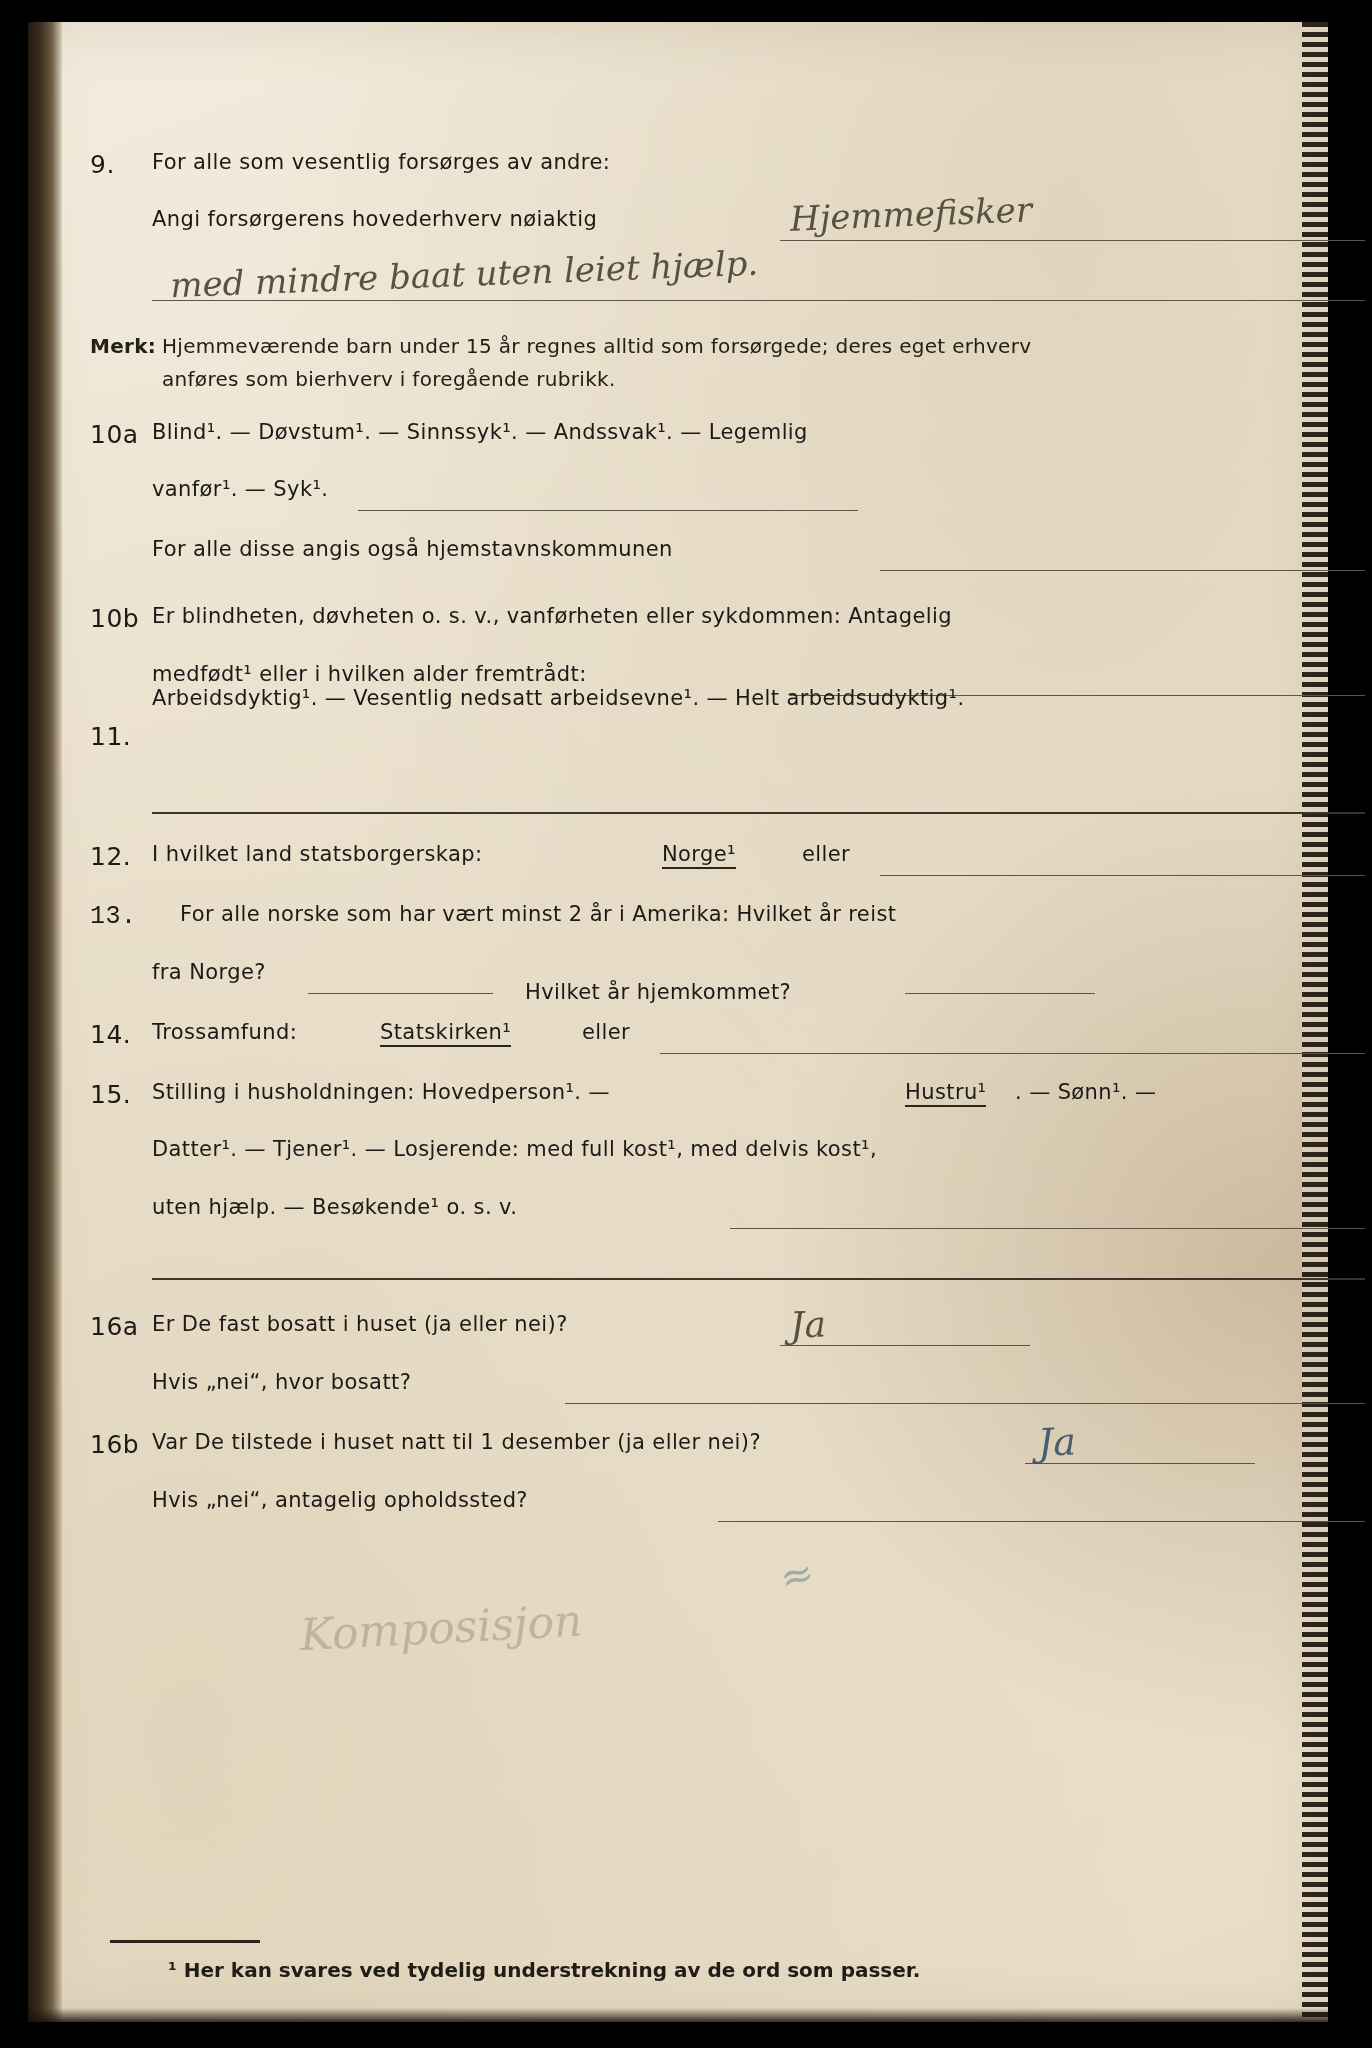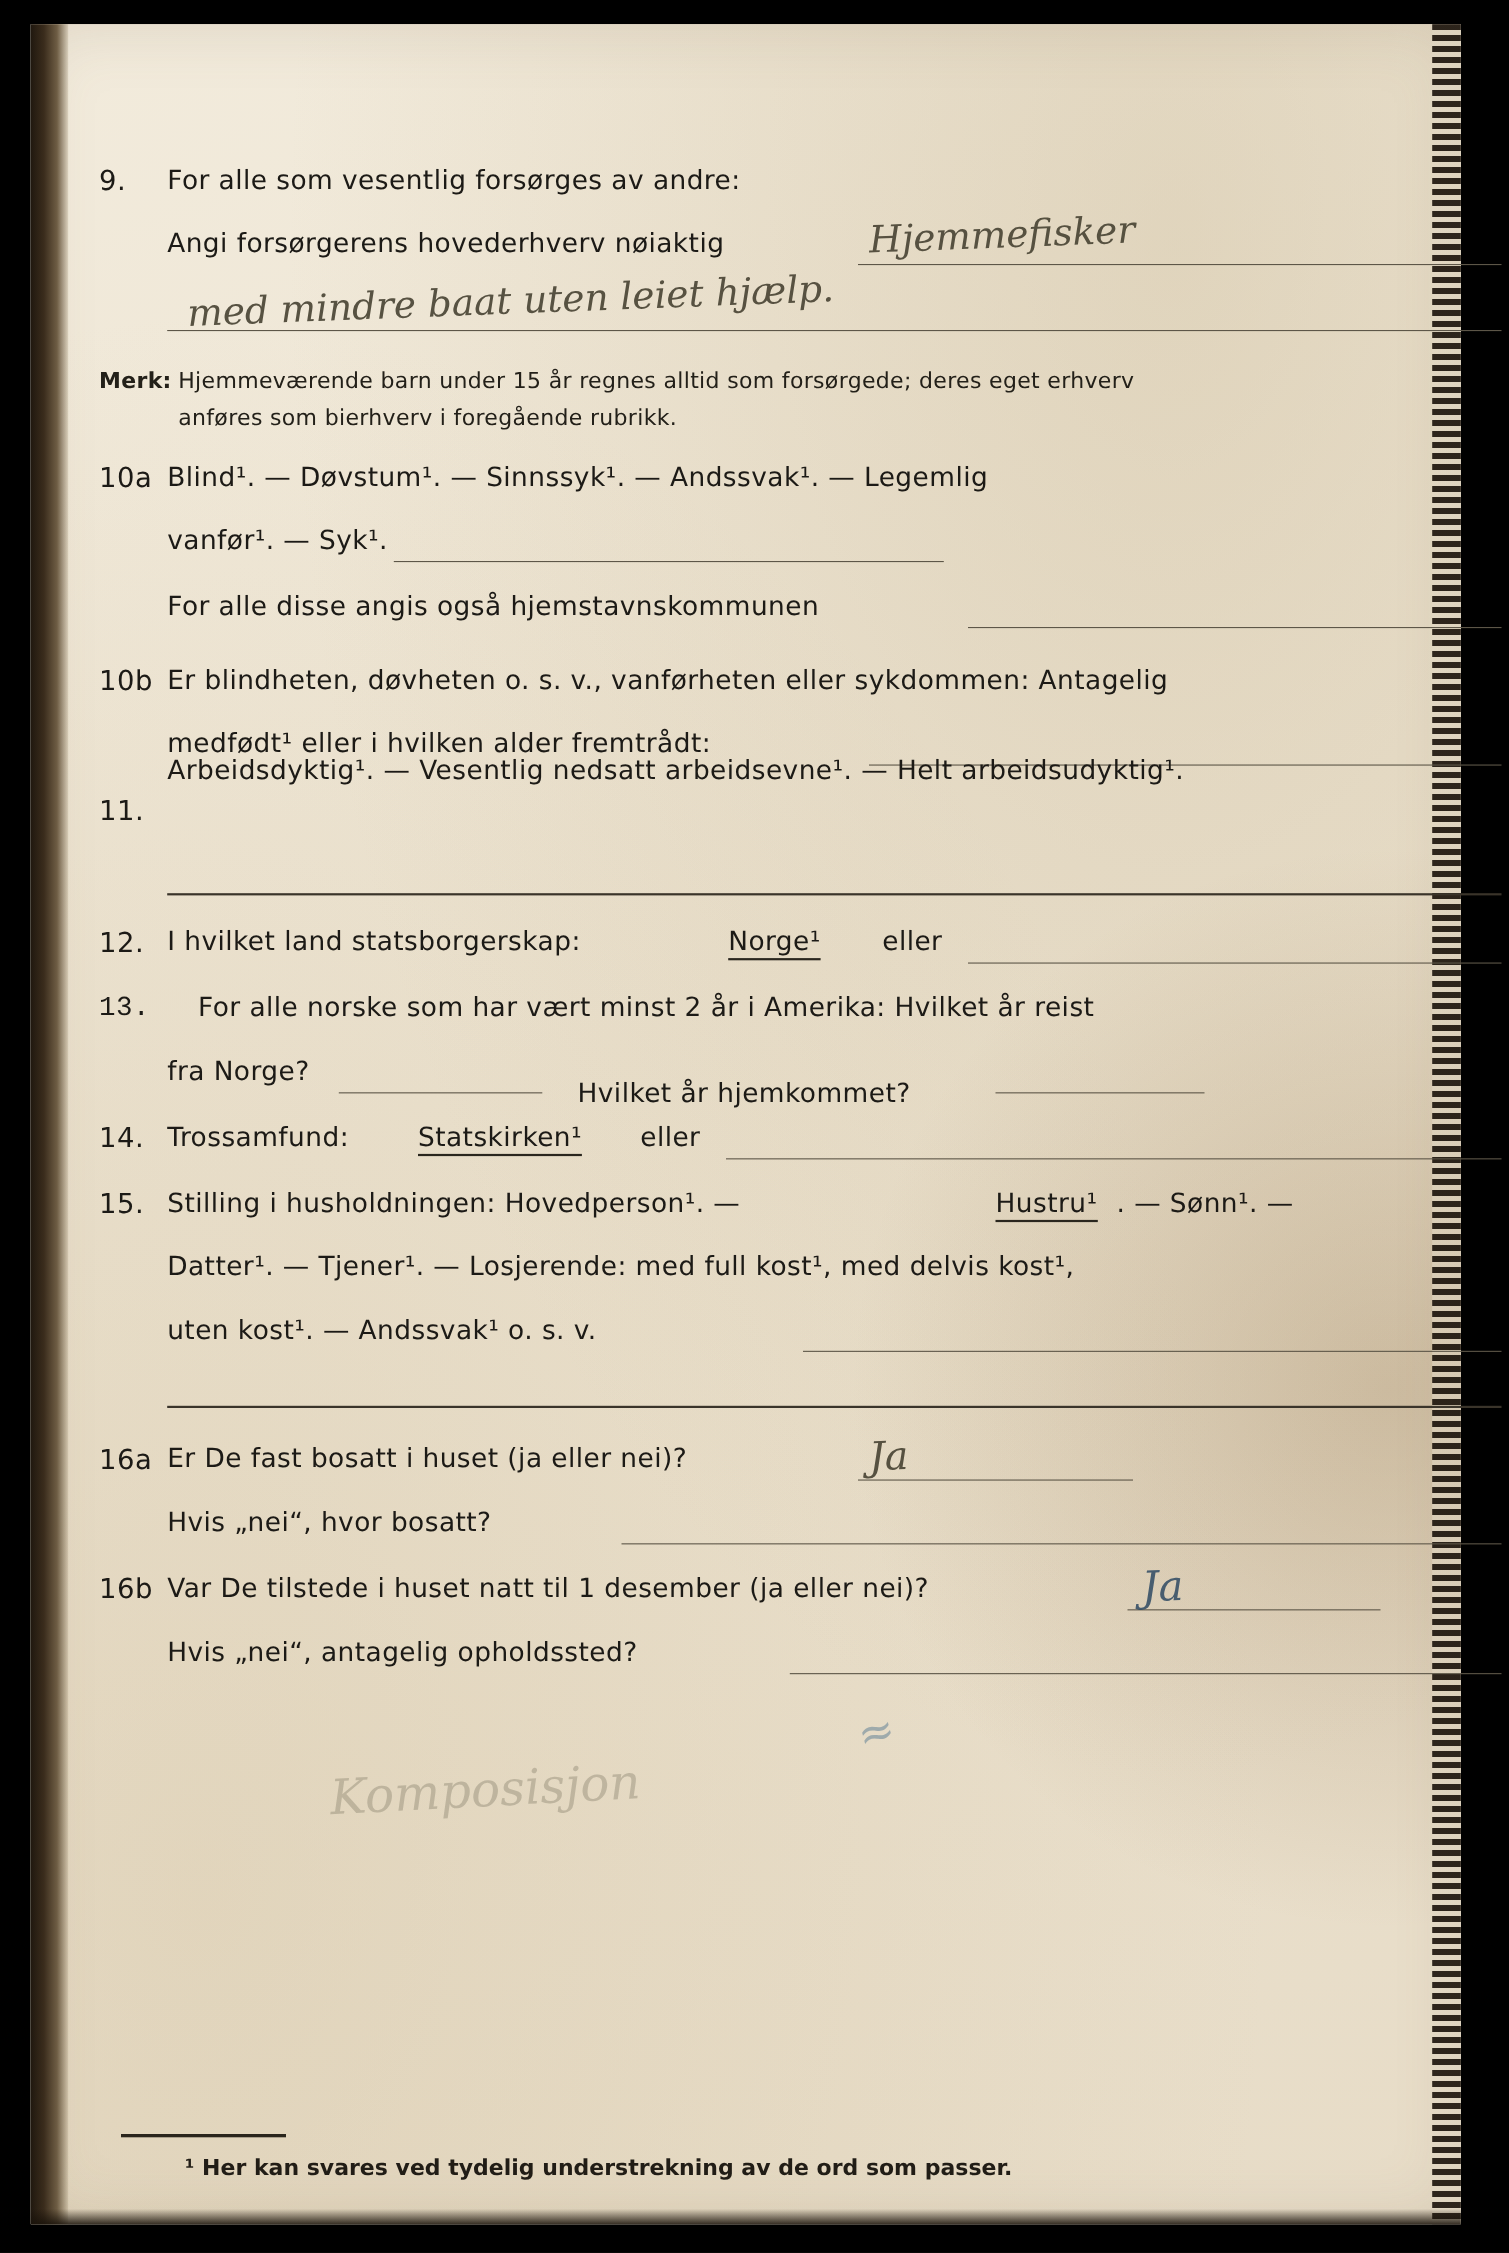--- a/index.html
+++ b/index.html
@@ -61,21 +61,21 @@
     height: 100%;
     color: #1d1b17;
   }
   .num {
     position: absolute;
     font-size: 25px;
     letter-spacing: 0.5px;
     color: #1c1a16;
   }
   .txt {
-    font-size: 24px;
+    font-size: 21px;
     letter-spacing: 0.4px;
     color: #1c1a16;
     white-space: nowrap;
   }
   .txt-sm {
     font-size: 20px;
     letter-spacing: 0.3px;
     color: #232019;
     white-space: nowrap;
   }
@@ -190,21 +190,21 @@
     <div class="txt" style="position:absolute; left:62px; top:998px;">Trossamfund:</div>
     <div class="txt uline" style="position:absolute; left:290px; top:998px;text-align:right;">Statskirken¹</div>
     <div class="txt" style="position:absolute; left:492px; top:998px;">eller</div>
     <div class="dots" style="left:570px; top:1031px; width:705px;"></div>
 
     <div class="num" style="left:0px; top:1058px;">15.</div>
     <div class="txt" style="position:absolute; left:62px; top:1058px;">Stilling i husholdningen:  Hovedperson¹. — </div>
     <div class="txt uline" style="position:absolute; left:815px; top:1058px;">Hustru¹</div>
     <div class="txt" style="position:absolute; left:925px; top:1058px;">. — Sønn¹. —</div>
     <div class="txt" style="position:absolute; left:62px; top:1115px;">Datter¹. — Tjener¹. — Losjerende:  med full kost¹, med delvis kost¹,</div>
-    <div class="txt" style="position:absolute; left:62px; top:1173px;">uten kost¹. — Andssvak¹ o. s. v.</div>
+    <div class="txt" style="position:absolute; left:62px; top:1173px;">uten hjælp. — Besøkende¹ o. s. v.</div>
     <div class="dots" style="left:640px; top:1206px; width:635px;"></div>
 
     <div class="rule" style="left:62px; top:1256px; width:1213px;"></div>
 
     <div class="num" style="left:0px; top:1290px;">16a</div>
     <div class="txt" style="position:absolute; left:62px; top:1290px;">Er De fast bosatt i huset (ja eller nei)?</div>
     <div class="dots" style="left:690px; top:1323px; width:250px;"></div>
     <div class="hand" style="left:700px; top:1282px; font-size:36px;">Ja</div>
     <div class="txt" style="position:absolute; left:62px; top:1348px;">Hvis „nei“, hvor bosatt?</div>
     <div class="dots" style="left:475px; top:1381px; width:800px;"></div>

